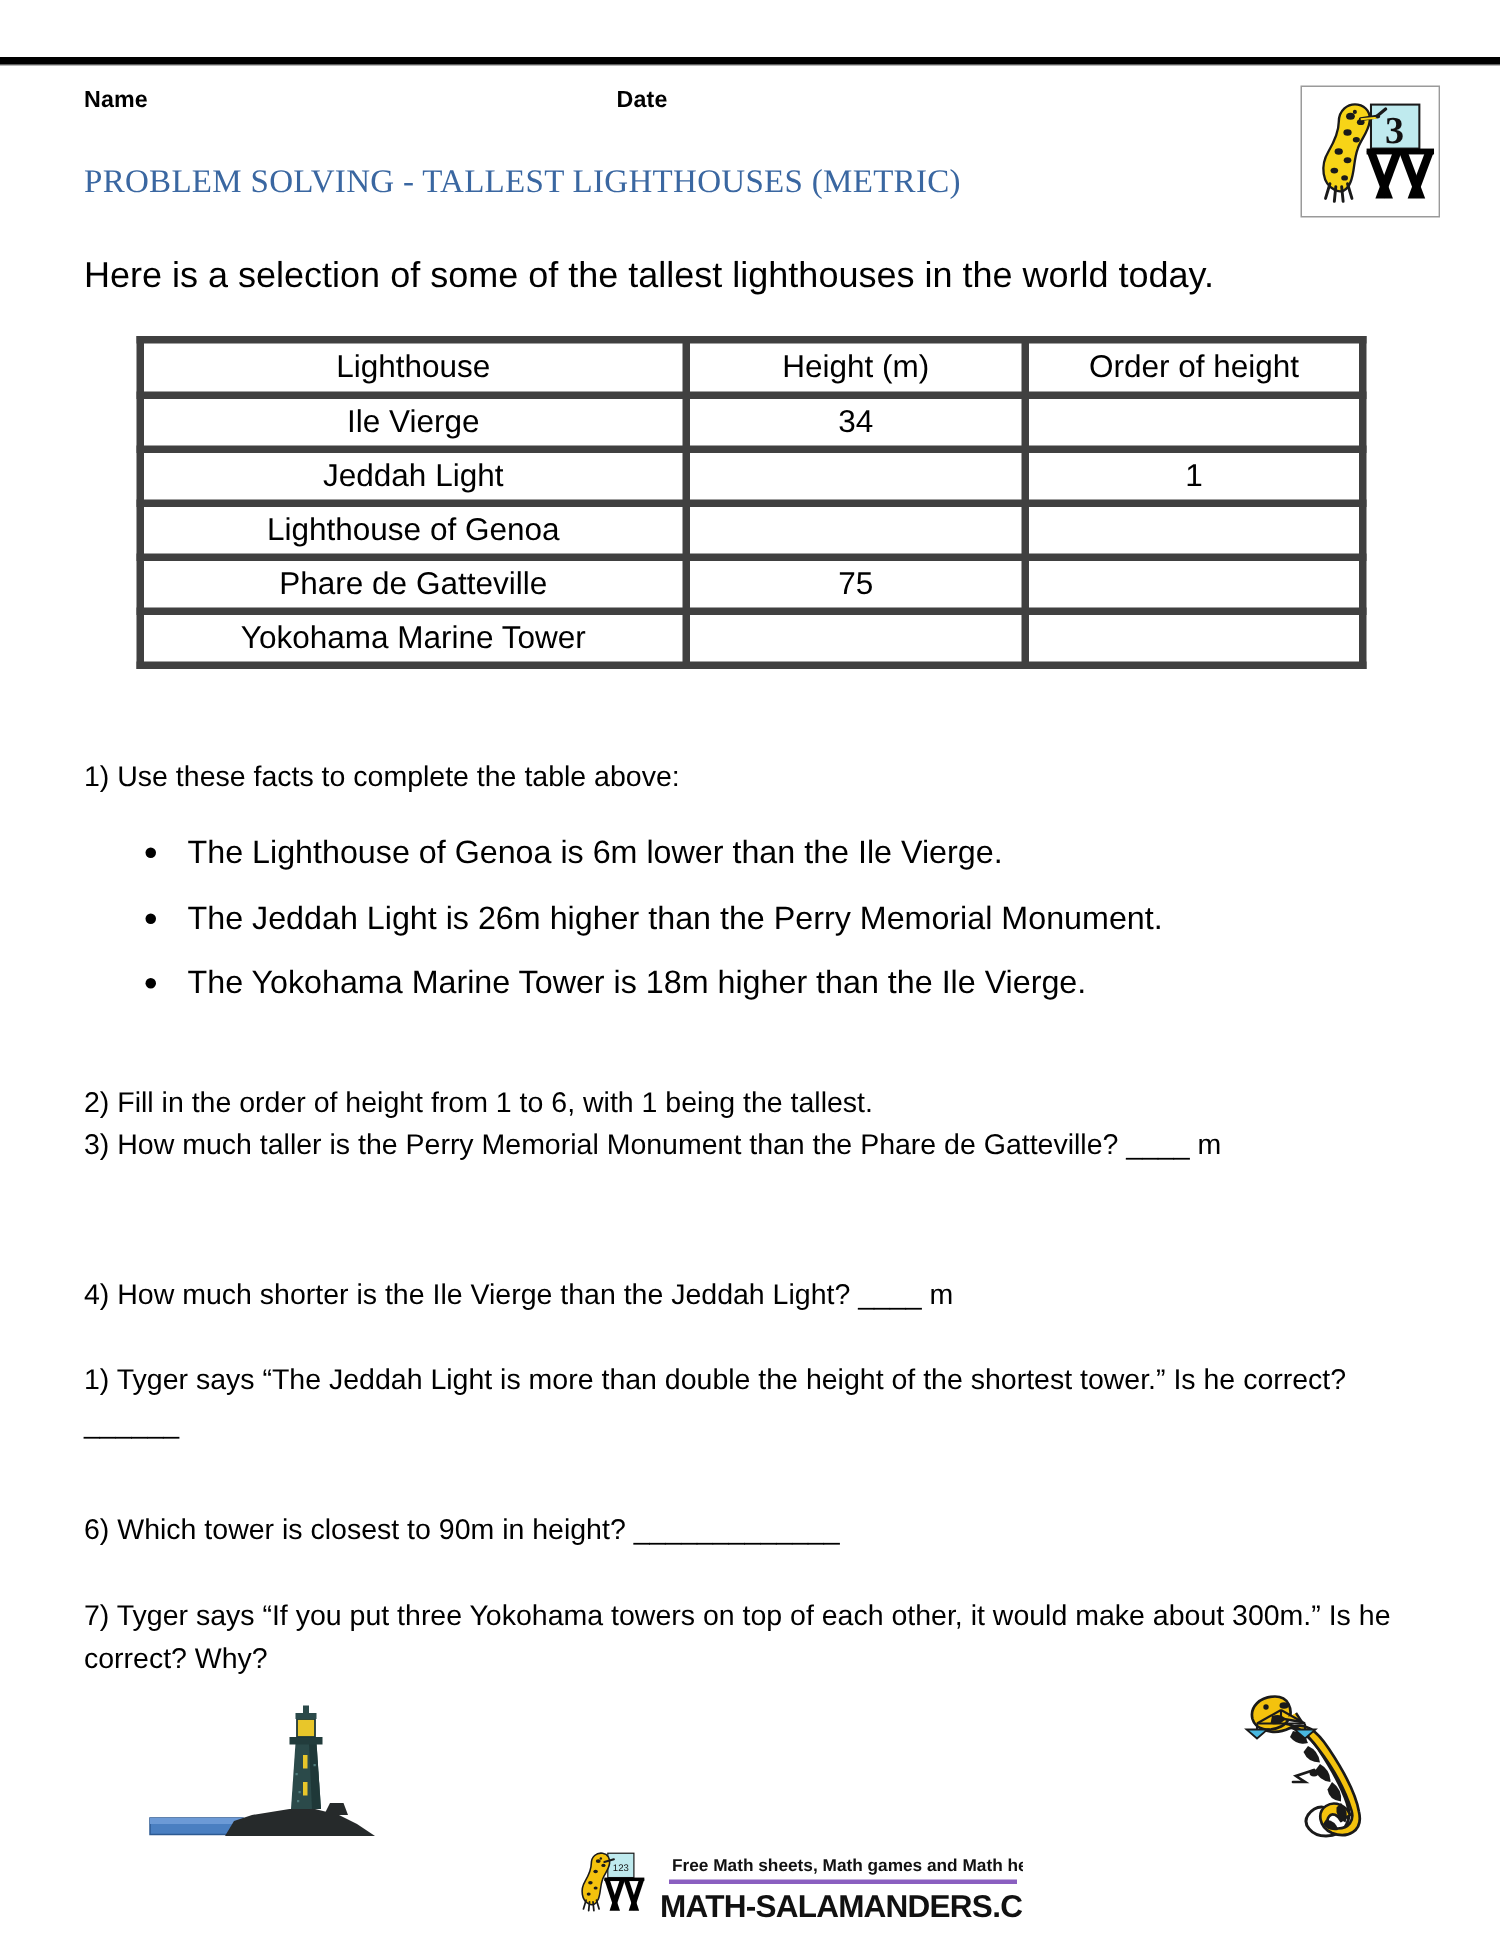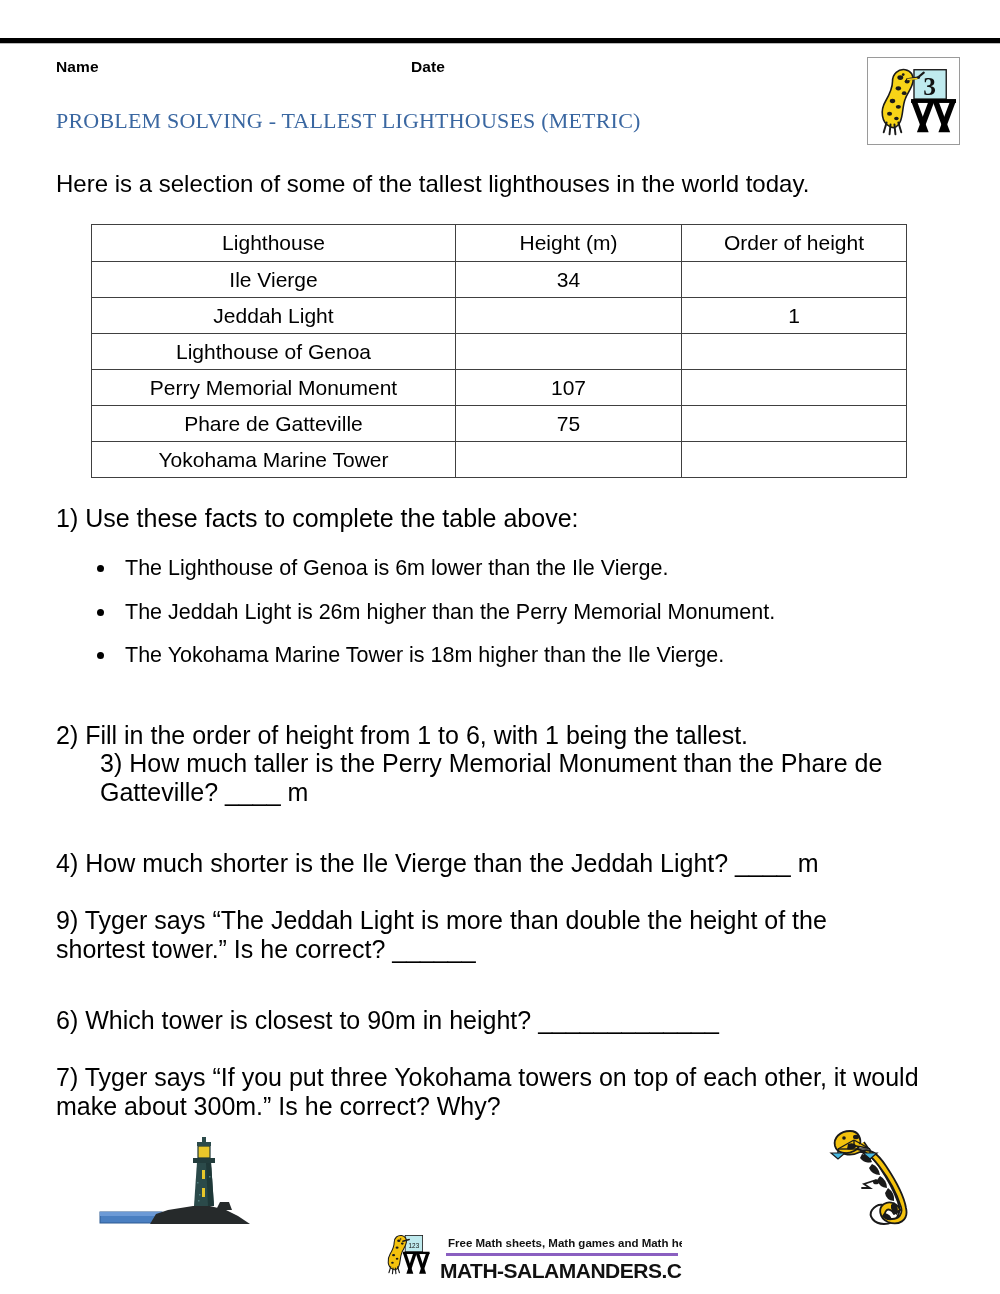--- a/index.html
+++ b/index.html
@@ -88,37 +88,37 @@
     left: 91px;
     top: 224px;
     width: 815px;
     border-collapse: collapse;
     table-layout: fixed;
   }
   table.lh-table col.c1 { width: 364px; }
   table.lh-table col.c2 { width: 226px; }
   table.lh-table col.c3 { width: 225px; }
   table.lh-table td, table.lh-table th {
-    border: 1px solid #404040;
+    border: 5px solid #404040;
     height: 36px;
     text-align: center;
     vertical-align: middle;
     font-size: 21px;
     font-weight: normal;
     padding: 0 4px;
     box-sizing: border-box;
   }
   table.lh-table tr.head td { height: 37px; }
 
   
   .q {
     position: absolute;
     left: 56px;
     width: 900px;
-    font-size: 25px;
+    font-size: 19px;
     line-height: 29px;
   }
   .q.q1    { top: 504px; }
   .bullets {
     position: absolute;
     left: 92px;
     top: 547px;
     width: 880px;
     margin: 0;
     padding: 0;
@@ -131,21 +131,21 @@
     position: absolute;
     left: 5px;
     top: 50%;
     width: 7px;
     height: 7px;
     margin-top: -3.5px;
     border-radius: 50%;
     background: #000;
   }
   .q.q2 { top: 691px; margin-top: 30px; }
-  .q.q3 { top: 749px; width: 880px; margin-left: 44px; }
+  .q.q3 { top: 749px; width: 880px; }
   .q.q4 { top: 849px; }
   .q.q5 { top: 906px; width: 860px; }
   .q.q6 { top: 1006px; }
   .q.q7 { top: 1063px; width: 890px; }
 
   
   .lighthouse {
     position: absolute;
     left: 98px;
     top: 1132px;
@@ -254,25 +254,20 @@
         <td></td>
       </tr>
       <tr>
         <td>Jeddah Light</td>
         <td></td>
         <td>1</td>
       </tr>
       <tr>
         <td>Lighthouse of Genoa</td>
         <td></td>
-        <td></td>
-      </tr>
-      <tr>
-        <td>Perry Memorial Monument</td>
-        <td>107</td>
         <td></td>
       </tr>
       <tr>
         <td>Phare de Gatteville</td>
         <td>75</td>
         <td></td>
       </tr>
       <tr>
         <td>Yokohama Marine Tower</td>
         <td></td>
@@ -294,21 +289,21 @@
     </li>
     <li>
       <span class="bdot"></span>
       <span>The Yokohama Marine Tower is 18m higher than the Ile Vierge.</span>
     </li>
   </ul>
 
   <div class="q q2">2) Fill in the order of height from 1 to 6, with 1 being the tallest.</div>
   <div class="q q3">3) How much taller is the Perry Memorial Monument than the Phare de Gatteville? ____ m</div>
   <div class="q q4">4) How much shorter is the Ile Vierge than the Jeddah Light? ____ m</div>
-  <div class="q q5">9) Tyger says “The Jeddah Light is more than double the height of the shortest tower.” Is he correct? ______</div>
+  <div class="q q5">1) Tyger says “The Jeddah Light is more than double the height of the shortest tower.” Is he correct? ______</div>
   <div class="q q6">6) Which tower is closest to 90m in height? _____________</div>
   <div class="q q7">7) Tyger says “If you put three Yokohama towers on top of each other, it would make about 300m.” Is he correct? Why?</div>
 
   <div class="lighthouse">
     <svg viewBox="0 0 180 98" xmlns="http://www.w3.org/2000/svg">
 
       <rect x="2" y="80" width="62" height="11" fill="#4a7fc1" stroke="#2d5a92" stroke-width="1"></rect>
       <rect x="2" y="80" width="62" height="4" fill="#6c9ad6"></rect>
 
       <path d="M52 92 L58 82 L70 78 L95 74 L112 74 L128 78 L140 84 L152 92 Z" fill="#262a2b"></path>

